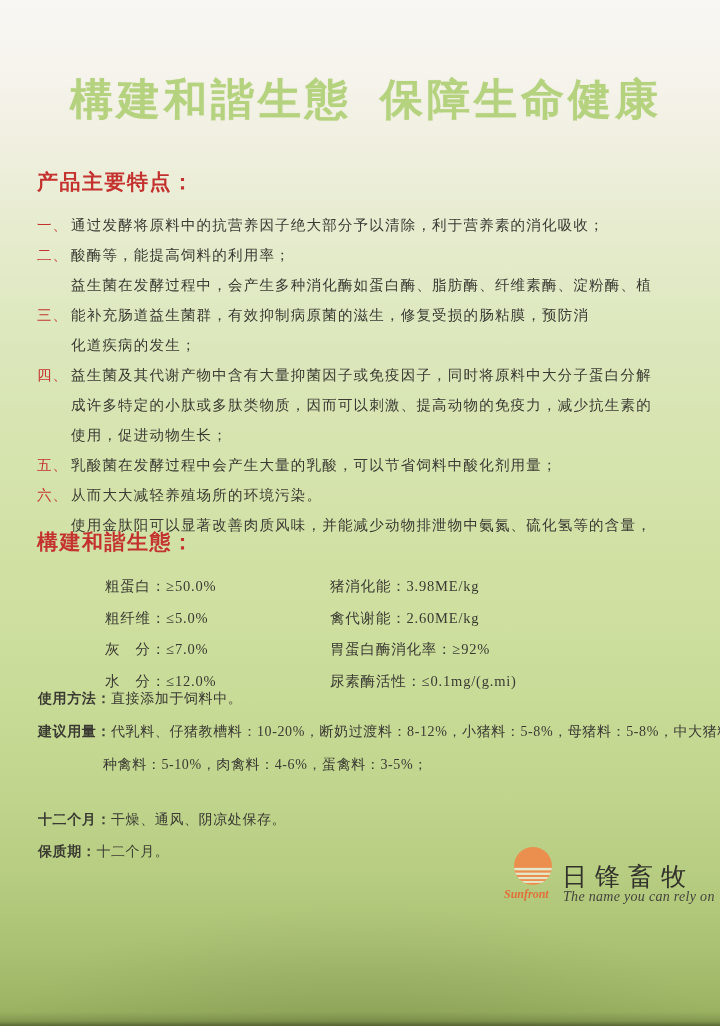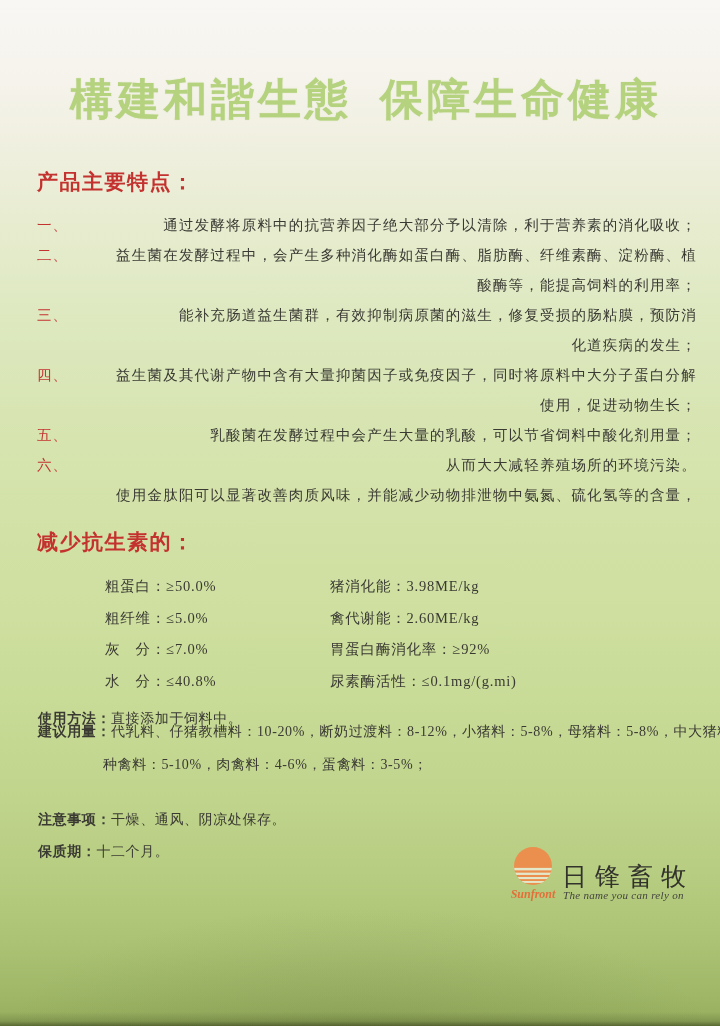--- a/index.html
+++ b/index.html
@@ -30,55 +30,55 @@
   .sec-heading {
     color:#c43230; font-weight:bold; font-size:21px; letter-spacing:1.5px; white-space:nowrap;
   }
   .features { position:absolute; top:168px; left:37px; width:660px; }
   .feat-list { margin-top:14px; }
   .feat-item { display:flex; }
   .feat-num {
     color:#c43230; flex:0 0 34px; width:34px;
     font-size:14.5px; line-height:30px; letter-spacing:1px;
   }
-  .flines { flex:1;text-align:right; }
+  .flines { flex:1; }
   .fline {
     font-size:14.5px; letter-spacing:1.2px; line-height:30px;
     color:#3a3a33; white-space:nowrap;
   }
   .composition { position:absolute; top:528px; left:37px; width:660px; }
   .comp-grid {
     margin:15px 0 0 68px;
     display:grid; grid-template-columns:225px auto;
   }
   .comp-cell {
     font-size:14.5px; line-height:31.5px; color:#3a3a33;
     letter-spacing:0.8px; white-space:nowrap;font-family:Liberation Serif, serif;
   }
   .kv { position:absolute; font-size:14px; color:#3a3a33; white-space:nowrap; letter-spacing:0.6px; }
   .kv .label { font-weight:600; }
-  .usage   { top:710px; left:38px;text-align:center; }
+  .usage   { top:690px; left:38px;text-align:center; }
   .dosage1 { top:723px; left:38px; }
   .dosage2 { top:756px; left:103px; }
   .dosage3 { top:789px; left:103px; }
   .notes   { top:811px; left:38px; }
   .shelf   { top:843px; left:38px; }
   .logo { position:absolute; left:504px; top:845px; width:214px; height:72px; }
   .sun  { position:absolute; left:10px; top:2px; width:38px; height:38px; }
   .sunfront {
-    position:absolute; left:0; top:42px; width:58px; text-align:center;
+    position:absolute; left:0; top:42px; width:58px; text-align:left;
     font-style:italic; font-weight:bold; font-size:12px; color:#e2703a;
   }
   .brand-cn {
     position:absolute; left:58px; top:15px; font-size:25px; font-weight:normal;
     letter-spacing:8px; color:#32322c; white-space:nowrap;
     font-family:"Liberation Serif","DejaVu Serif",serif;
   }
   .tagline {
-    position:absolute; left:59px; top:44px; font-style:italic; font-size:11px;
+    position:absolute; left:59px; top:44px; font-style:italic; font-size:14px;
     color:#44443e; white-space:nowrap; letter-spacing:0.3px;
   }
 </style>
 </head>
 <body>
 
 <div class="page">
 
   <h1 class="title"><span>構建和諧生態</span><span class="t2">保障生命健康</span></h1>
 
@@ -89,37 +89,38 @@
       <div class="feat-item">
         <span class="feat-num">一、</span>
         <span class="flines">
           <span class="fline" style="display:block">通过发酵将原料中的抗营养因子绝大部分予以清除，利于营养素的消化吸收；</span>
         </span>
       </div>
 
       <div class="feat-item">
         <span class="feat-num">二、</span>
         <span class="flines">
+          <span class="fline" style="display:block">酸酶等，能提高饲料的利用率；</span>
           <span class="fline" style="display:block">益生菌在发酵过程中，会产生多种消化酶如蛋白酶、脂肪酶、纤维素酶、淀粉酶、植</span>
-          <span class="fline" style="display:block">酸酶等，能提高饲料的利用率；</span>
         </span>
       </div>
 
       <div class="feat-item">
         <span class="feat-num">三、</span>
         <span class="flines">
           <span class="fline" style="display:block">能补充肠道益生菌群，有效抑制病原菌的滋生，修复受损的肠粘膜，预防消</span>
           <span class="fline" style="display:block">化道疾病的发生；</span>
         </span>
       </div>
 
       <div class="feat-item">
         <span class="feat-num">四、</span>
         <span class="flines">
           <span class="fline" style="display:block">益生菌及其代谢产物中含有大量抑菌因子或免疫因子，同时将原料中大分子蛋白分解</span>
+          <span class="fline" style="display:block">成许多特定的小肽或多肽类物质，因而可以刺激、提高动物的免疫力，减少抗生素的</span>
           <span class="fline" style="display:block">使用，促进动物生长；</span>
         </span>
       </div>
 
       <div class="feat-item">
         <span class="feat-num">五、</span>
         <span class="flines">
           <span class="fline" style="display:block">乳酸菌在发酵过程中会产生大量的乳酸，可以节省饲料中酸化剂用量；</span>
         </span>
       </div>
@@ -129,41 +130,41 @@
         <span class="flines">
           <span class="fline" style="display:block">从而大大减轻养殖场所的环境污染。</span>
           <span class="fline" style="display:block">使用金肽阳可以显著改善肉质风味，并能减少动物排泄物中氨氮、硫化氢等的含量，</span>
         </span>
       </div>
 
     </div>
   </section>
 
   <section class="composition">
-    <div class="sec-heading">减少抗生素的：</div>
+    <div class="sec-heading">構建和諧生態：</div>
     <div class="comp-grid">
       <div class="comp-cell">粗蛋白：≥50.0%</div>
       <div class="comp-cell">猪消化能：3.98ME/kg</div>
       <div class="comp-cell">粗纤维：≤5.0%</div>
       <div class="comp-cell">禽代谢能：2.60ME/kg</div>
       <div class="comp-cell">灰　分：≤7.0%</div>
       <div class="comp-cell">胃蛋白酶消化率：≥92%</div>
-      <div class="comp-cell">水　分：≤40.8%</div>
+      <div class="comp-cell">水　分：≤12.0%</div>
       <div class="comp-cell">尿素酶活性：≤0.1mg/(g.mi)</div>
     </div>
   </section>
 
   <div class="kv usage"><span class="label">使用方法：</span><span>直接添加于饲料中。</span></div>
 
   <div class="kv dosage1"><span class="label">建议用量：</span><span>代乳料、仔猪教槽料：10-20%，断奶过渡料：8-12%，小猪料：5-8%，母猪料：5-8%，中大猪料：3-5%；</span></div>
 
   <div class="kv dosage2"><span>种禽料：5-10%，肉禽料：4-6%，蛋禽料：3-5%；</span></div>
 
 
-  <div class="kv notes"><span class="label">注意事项：</span><span>干燥、通风、阴凉处保存。</span></div>
+  <div class="kv notes"><span class="label">十二个月：</span><span>干燥、通风、阴凉处保存。</span></div>
 
   <div class="kv shelf"><span class="label">保质期：</span><span>十二个月。</span></div>
 
   <div class="logo">
     <span class="sun">
       <svg viewBox="0 0 40 40" width="38" height="38" aria-hidden="true">
         <defs>
             <clipPath id="sunclip">
               <circle cx="20" cy="20" r="20"></circle>
             </clipPath>

